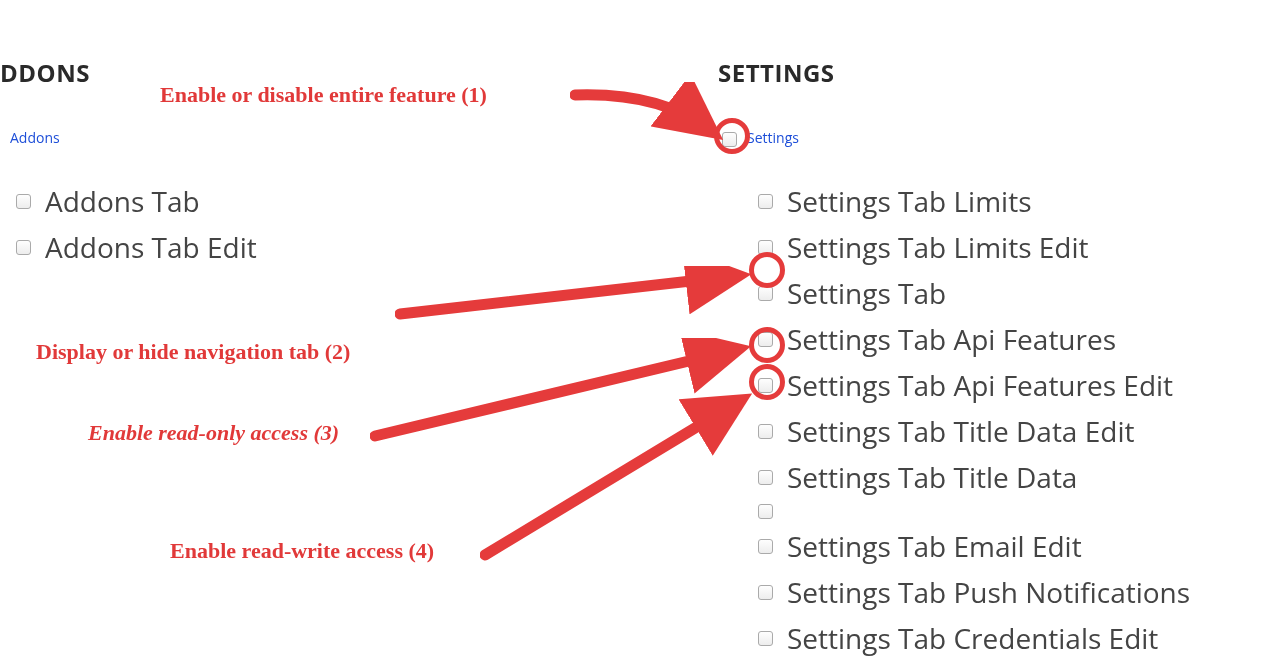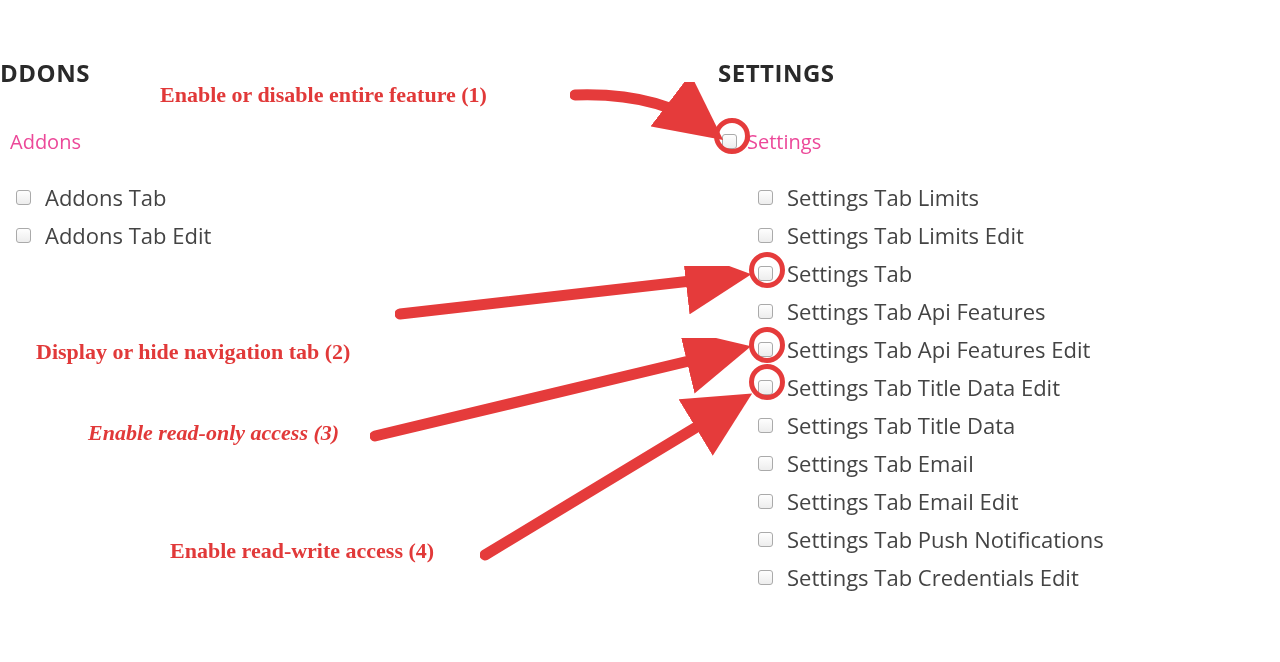--- a/index.html
+++ b/index.html
@@ -31,24 +31,24 @@
       left: 0;
       top: 56px;
     }
     .settings-heading {
       left: 718px;
       top: 56px;
     }
     .group-parent {
       position: absolute;
       display: flex;
-      align-items: center;
+      align-items: flex-end;
       gap: 10px;
-      font-size: 20px;
-      color: #ec4899;
+      font-size: 14px;
+      color: #1d4ed8;
       font-weight: 400;
     }
     .addons-parent {
       left: 10px;
       top: 128px;
     }
     .settings-parent {
       left: 722px;
       top: 128px;
     }
@@ -61,21 +61,21 @@
     }
     .settings-list {
       left: 758px;
       top: 182px;
     }
     .permission-row {
       display: flex;
       align-items: center;
       gap: 14px;
       margin-bottom: 8px;
-      font-size: 22px;
+      font-size: 28px;
       color: #444;
       font-weight: 400;
     }
     .checkbox {
       width: 15px;
       height: 15px;
       border: 1px solid #aaa;
       border-radius: 3px;
       background: linear-gradient(to bottom, #fefefe, #ededed);
       flex-shrink: 0;
@@ -173,21 +173,20 @@
     <div class="permission-row">
       <span class="checkbox"></span>
       <span>Settings Tab Title Data Edit</span>
     </div>
     <div class="permission-row">
       <span class="checkbox"></span>
       <span>Settings Tab Title Data</span>
     </div>
     <div class="permission-row">
       <span class="checkbox"></span>
-      <span>Settings Tab Email</span>
     </div>
     <div class="permission-row">
       <span class="checkbox"></span>
       <span>Settings Tab Email Edit</span>
     </div>
     <div class="permission-row">
       <span class="checkbox"></span>
       <span>Settings Tab Push Notifications</span>
     </div>
     <div class="permission-row">

